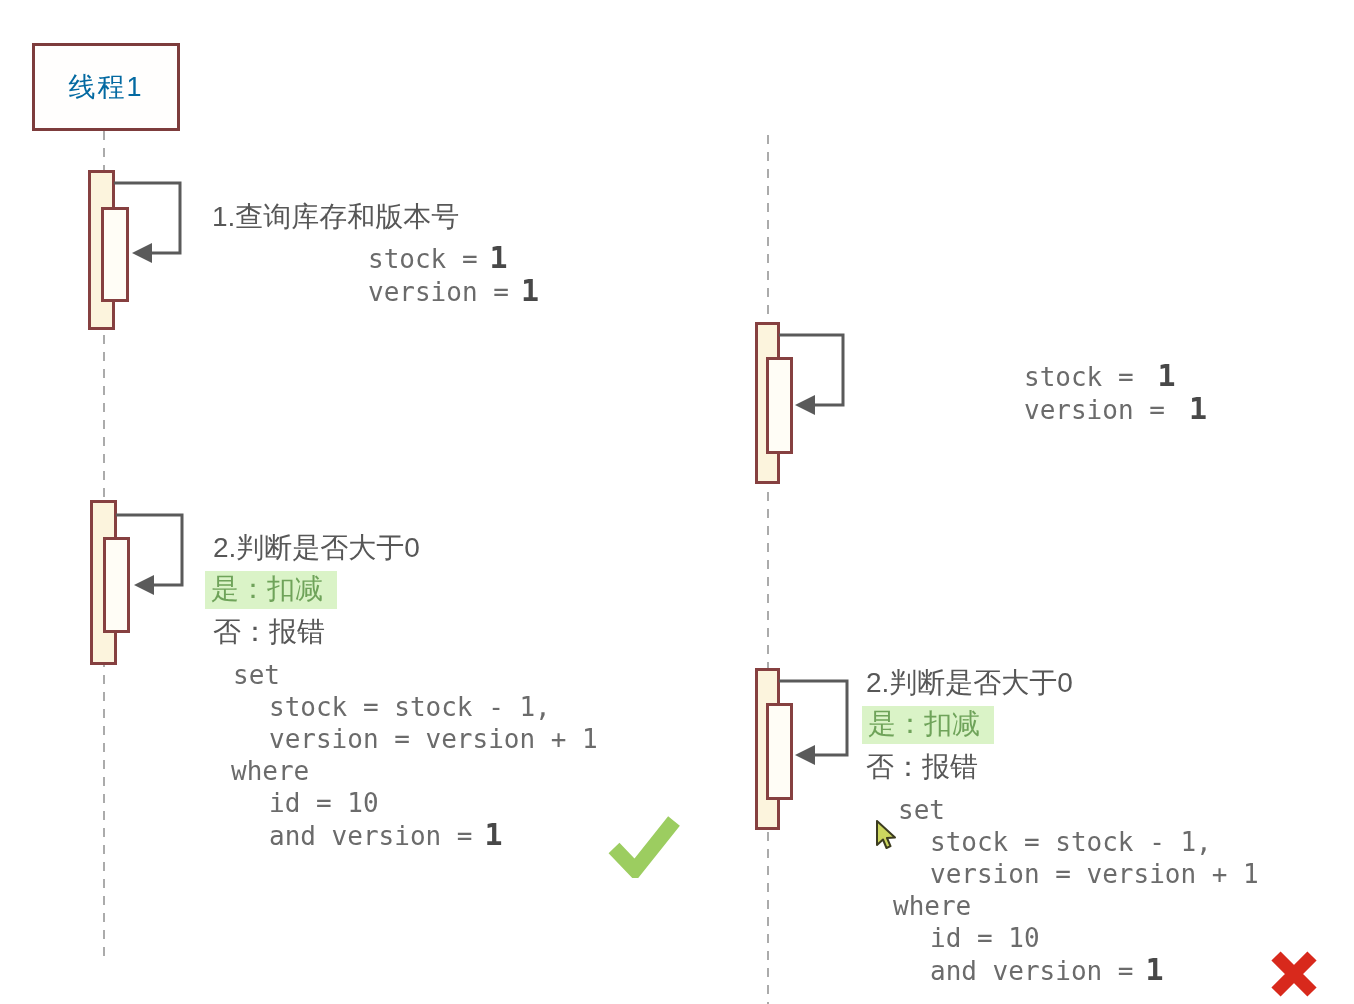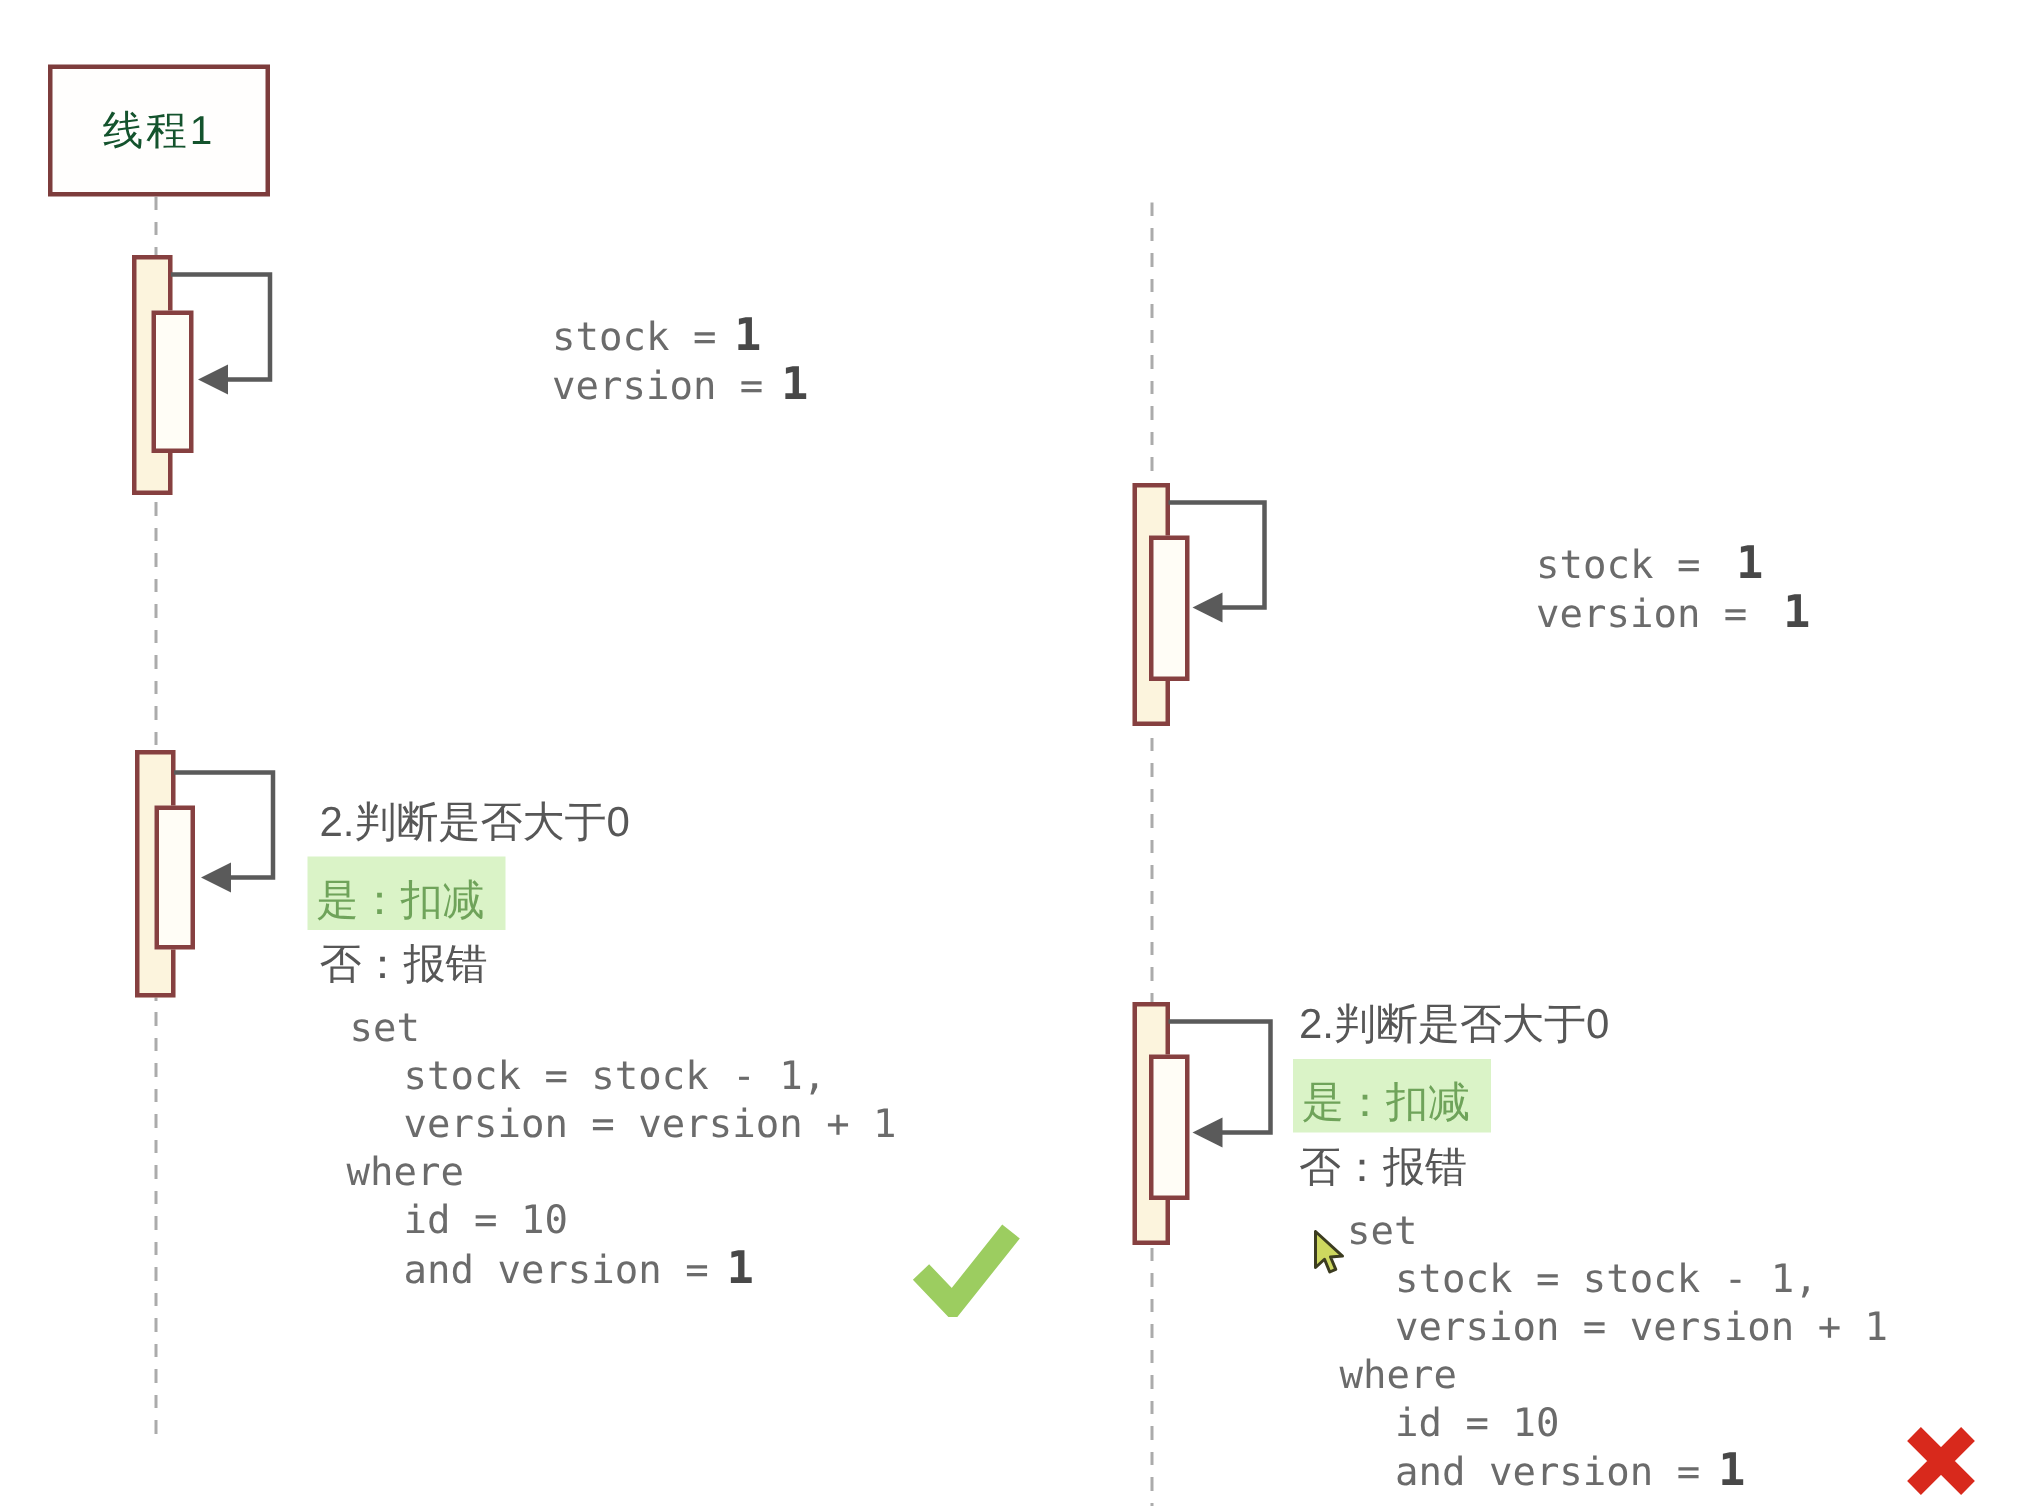--- a/index.html
+++ b/index.html
@@ -14,21 +14,21 @@
     position:absolute; width:2px;
     background:repeating-linear-gradient(to bottom,#ababab 0 9px,transparent 9px 17px);
   }
 
   
   .thread-box {
     position:absolute; width:148px; box-sizing:border-box;
     border:3px solid #7d3c3c; background:#fffefd;
     display:flex; align-items:center; justify-content:center;
   }
-  .thread-box span { font-size:27px; color:#14532d; letter-spacing:2px; }
+  .thread-box span { font-size:27px; color:#0369a1; letter-spacing:2px; }
 
   
   .bar-outer {
     position:absolute; box-sizing:border-box;
     background:#fcf4dd; border:3px solid #864040;
   }
   .bar-inner {
     position:absolute; box-sizing:border-box;
     background:#fffdf6; border:3px solid #864040;
   }
@@ -43,21 +43,21 @@
   .code-line {
     font-family:"DejaVu Sans Mono", monospace;
     font-size:26px; color:#6b6b6b; line-height:32px;
   }
   .num {
     font-family:"DejaVu Sans Mono", monospace;
     font-weight:bold; font-size:30px; color:#484848;
   }
   .hl {
     display:inline-block; background:#daf3c7; color:#6fa35a;
-    font-size:28px; line-height:34px; padding:12px 14px 3px 6px;
+    font-size:28px; line-height:34px; padding:1px 14px 3px 6px;
   }
   .icon-abs { position:absolute; }
 </style>
 </head>
 <body>
 
 <div id="canvas">
 
   <div class="lifeline" style="left:103px; top:131px; height:829px;"></div>
   <div class="lifeline" style="left:767px; top:135px; height:869px;"></div>
@@ -68,20 +68,21 @@
 
 
   <div class="bar-outer" style="left:88px; top:170px; width:27px; height:160px;"></div>
   <svg class="loop-svg" style="left:112px; top:175px;" width="76" height="95">
     <path d="M2 8 H68 V78 H39"></path>
     <polygon points="20,78 40,68 40,88"></polygon>
   </svg>
   <div class="bar-inner" style="left:101px; top:207px; width:28px; height:95px;"></div>
 
   <div class="txt" style="left:212px; top:200px;">
+    <div class="cjk">1.查询库存和版本号</div>
     <div class="code-line" style="margin:8px 0 0 156px;">
       <span>stock =</span><span class="num" style="margin-left:12px;">1</span>
     </div>
     <div class="code-line" style="margin-left:156px;">
       <span>version =</span><span class="num" style="margin-left:12px;">1</span>
     </div>
   </div>
 
   <div class="bar-outer" style="left:90px; top:500px; width:27px; height:165px;"></div>
   <svg class="loop-svg" style="left:114px; top:505px;" width="76" height="97">

